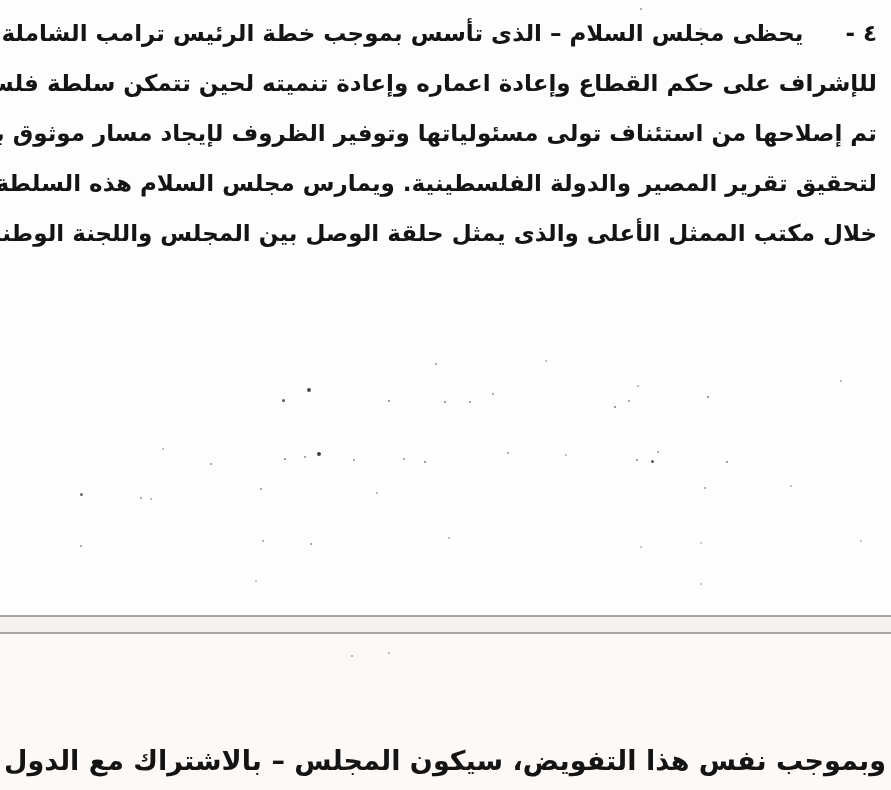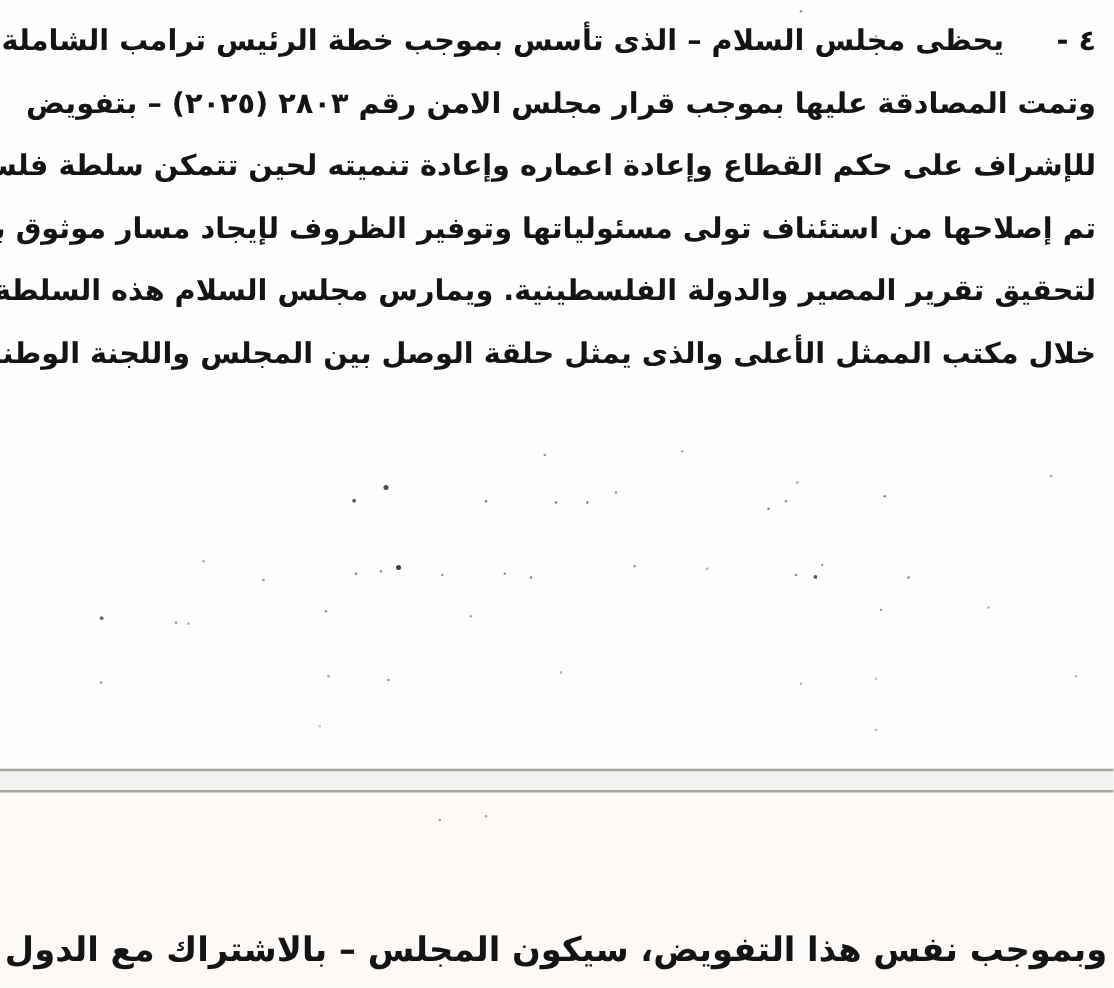--- a/index.html
+++ b/index.html
@@ -76,21 +76,20 @@
 <body>
 
 <div class="scan-page">
 
   <div class="para">
     <div class="line">
       <span class="marker">٤ -</span>
       <span class="marker-gap"></span>
       <span>يحظى مجلس السلام – الذى تأسس بموجب خطة الرئيس ترامب الشاملة للسلام</span>
     </div>
-    <div class="line">وتمت المصادقة عليها بموجب قرار مجلس الامن رقم ٢٨٠٣ (٢٠٢٥) – بتفويض</div>
     <div class="line">للإشراف على حكم القطاع وإعادة اعماره وإعادة تنميته لحين تتمكن سلطة فلسطينية</div>
     <div class="line">تم إصلاحها من استئناف تولى مسئولياتها وتوفير الظروف لإيجاد مسار موثوق به</div>
     <div class="line">لتحقيق تقرير المصير والدولة الفلسطينية. ويمارس مجلس السلام هذه السلطة من</div>
     <div class="line">خلال مكتب الممثل الأعلى والذى يمثل حلقة الوصل بين المجلس واللجنة الوطنية</div>
   </div>
 
   <div class="next-page"></div>
 
   <div class="page-band"></div>
 

